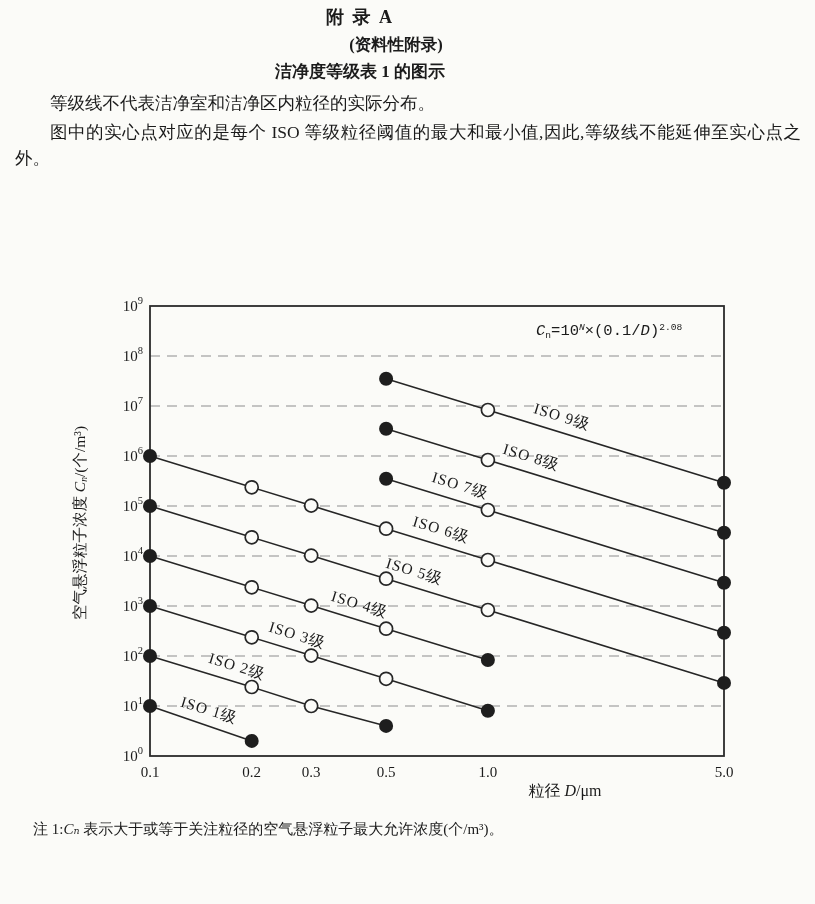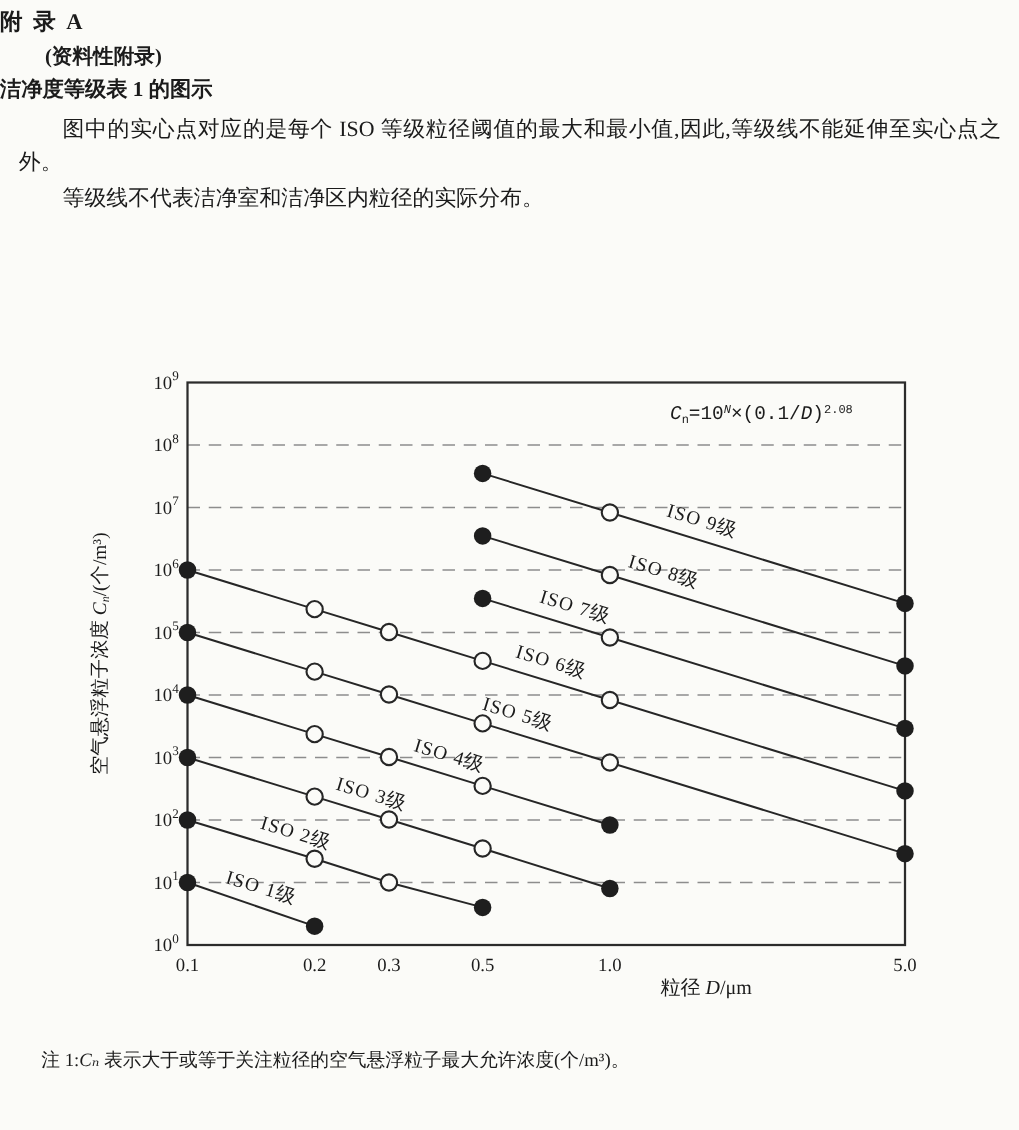--- a/index.html
+++ b/index.html
@@ -1,21 +1,21 @@
 <!DOCTYPE html>
 <html><head>
 <meta charset="utf-8">
 <style>
   html,body{margin:0;padding:0;}
   body{
     width:815px;height:904px;position:relative;overflow:hidden;
     background:#fbfbf8;color:#1b1b1b;
     font-family:"Liberation Serif","DejaVu Serif",serif;
   }
-  .center{position:absolute;left:0;width:720px;}
+  .center{position:absolute;left:0;width:720px;text-align:center;}
   .h-title{top:5px;font-size:18px;font-weight:bold;letter-spacing:2px;}
   .h-sub{top:34px;font-size:16.5px;font-weight:bold;padding-left:36px;}
   .h-head{top:60px;font-size:17px;font-weight:bold;}
   .paras{position:absolute;top:90px;left:15px;width:786px;
     font-size:17.5px;line-height:26px;text-align:justify;}
   .paras p{margin:0 0 3px 0;text-indent:2em;}
   .figure{position:absolute;top:280px;left:0;width:815px;height:535px;}
   .figure svg{position:absolute;top:0;left:0;}
   .frame{fill:none;stroke:#2b2b2b;stroke-width:1.8;}
   .grid{stroke:#8d8d8d;stroke-width:1.1;stroke-dasharray:10 7;}
@@ -25,34 +25,34 @@
   .ytick,.xtick{font-size:15px;fill:#1b1b1b;}
   .series-label{font-size:15.5px;fill:#1b1b1b;letter-spacing:1px;}
   .formula{position:absolute;left:536px;top:42px;font-size:15.5px;white-space:nowrap;font-family:Liberation Mono, monospace;}
   .formula i,.axis-title i{font-style:italic;}
   sub{font-size:62%;vertical-align:-0.3em;}
   sup{font-size:62%;vertical-align:0.55em;}
   .x-axis-title{position:absolute;left:565px;top:511px;transform:translate(-50%,-50%);
     font-size:16px;white-space:nowrap;}
   .y-axis-title{position:absolute;left:80px;top:243px;transform:translate(-50%,-50%) rotate(-90deg);
     font-size:15.5px;white-space:nowrap;}
-  .notes{position:absolute;top:816px;left:33px;width:760px;font-size:15px;line-height:26.5px;margin-top:20px;}
+  .notes{position:absolute;top:816px;left:33px;width:760px;font-size:15px;line-height:26.5px;}
   .note i{font-style:italic;}
   .caption{top:873px;font-size:15px;font-weight:bold;letter-spacing:1px;margin-top:36px;}
 </style>
 </head>
 <body>
 
 <div class="center h-title">附  录  A</div>
 <div class="center h-sub">(资料性附录)</div>
 <div class="center h-head">洁净度等级表 1 的图示</div>
 
 <div class="paras">
+  <p>等级线不代表洁净室和洁净区内粒径的实际分布。</p>
   <p>图中的实心点对应的是每个 ISO 等级粒径阈值的最大和最小值,因此,等级线不能延伸至实心点之外。</p>
-  <p>等级线不代表洁净室和洁净区内粒径的实际分布。</p>
 </div>
 
 <div class="figure">
   <svg id="chart-svg" width="815" height="535" viewBox="0 0 815 535">
       <text x="143" y="481" text-anchor="end" class="ytick"><tspan>10</tspan><tspan dy="-7" font-size="10.5">0</tspan></text>
       <line x1="150" x2="724" y1="426" y2="426" class="grid"></line>
       <text x="143" y="431" text-anchor="end" class="ytick"><tspan>10</tspan><tspan dy="-7" font-size="10.5">1</tspan></text>
       <line x1="150" x2="724" y1="376" y2="376" class="grid"></line>
       <text x="143" y="381" text-anchor="end" class="ytick"><tspan>10</tspan><tspan dy="-7" font-size="10.5">2</tspan></text>
       <line x1="150" x2="724" y1="326" y2="326" class="grid"></line>

